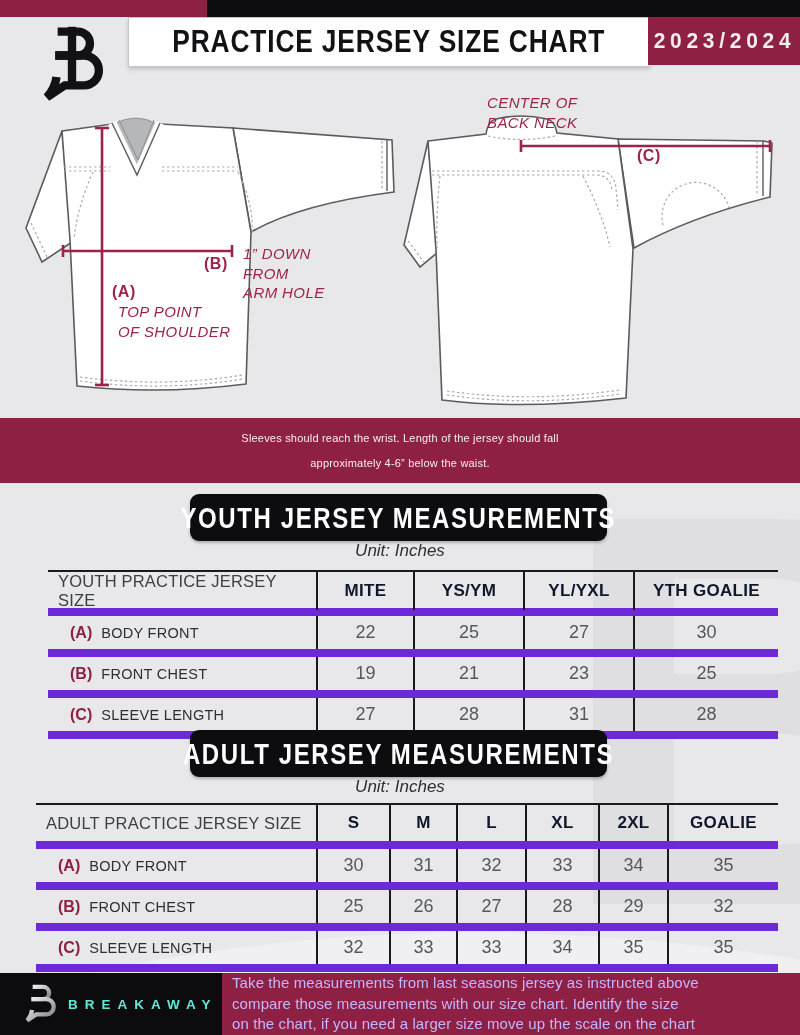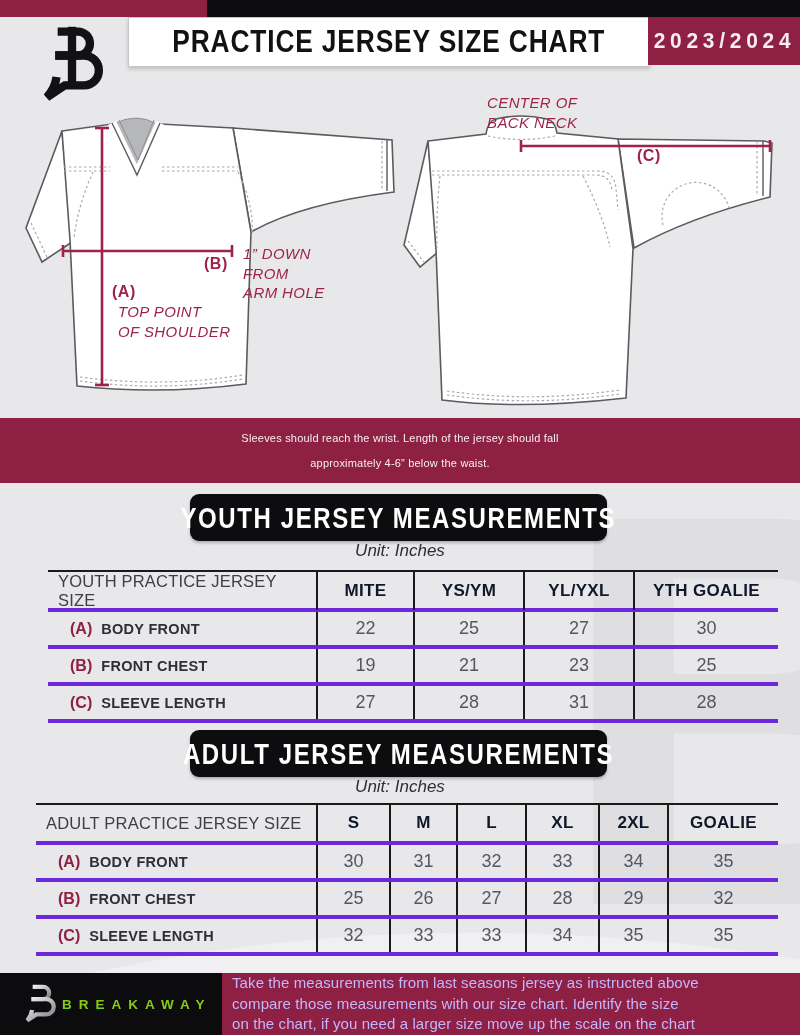--- a/index.html
+++ b/index.html
@@ -43,42 +43,42 @@
         letter-spacing:2px;color:#fff;white-space:nowrap;}
   .pill-youth{top:494px;}
   .pill-adult{top:730px;}
   .unit{left:0;width:800px;height:22px;text-align:center;font-style:italic;font-size:17px;
         color:#2f2f31;z-index:3;}
   .unit-youth{top:541px;}
   .unit-adult{top:777px;}
 
   
   .size-table{z-index:2;border-top:2px solid #1a1a1a;}
-  .t-row{display:grid;border-bottom:4px solid #6d28d9;}
+  .t-row{display:grid;border-bottom:8px solid #6d28d9;}
   .t-row.head{height:36px;}
   .t-row.data{height:33px;}
   .youth-table{left:48px;top:570px;width:730px;}
   .youth-table .t-row{grid-template-columns:268px 97px 110px 110px 145px;}
   .adult-table{left:36px;top:803px;width:742px;}
   .adult-table .t-row{grid-template-columns:280px 73px 67px 69px 73px 69px 111px;}
   .t-row > div{display:flex;align-items:center;justify-content:center;}
   .t-row > div + div{border-left:2px solid #1a1a1a;}
   .t-label{justify-content:flex-start !important;padding-left:10px;font-size:16.5px;
            color:#3c4044;letter-spacing:.2px;}
   .t-rowlabel{justify-content:flex-start !important;padding-left:22px;}
   .t-rowlabel .key{color:#8e2044;font-weight:bold;font-size:16px;margin-right:9px;}
-  .t-rowlabel .lbl{font-weight:bold;font-size:14.5px;color:#2c2f33;letter-spacing:.3px;}
+  .t-rowlabel .lbl{font-weight:normal;font-size:14.5px;color:#2c2f33;letter-spacing:.3px;}
   .th{font-weight:bold;font-size:17px;color:#0f172a;letter-spacing:.3px;}
   .num{font-size:18px;color:#54575b;}
 
   
   .footer{left:0;top:973px;width:800px;height:62px;z-index:4;display:flex;}
   .footer-black{width:222px;height:62px;background:#0c0c0e;display:flex;align-items:center;}
   .footer-black svg{margin-left:22px;}
-  .brand{color:#84cc16;font-weight:bold;font-size:13.5px;letter-spacing:7px;margin-left:4px;}
+  .brand{color:#5eead4;font-weight:bold;font-size:13.5px;letter-spacing:7px;margin-left:10px;}
   .footer-maroon{width:578px;height:62px;background:#8e2044;display:flex;flex-direction:column;
                  justify-content:center;padding-left:10px;box-sizing:border-box;}
   .footer-maroon div{color:#c4b5fd;font-size:15px;line-height:20.4px;letter-spacing:.1px;}
 </style>
 </head>
 <body>
 
 <div class="page">
 
   <div class="abs watermark">B</div>

